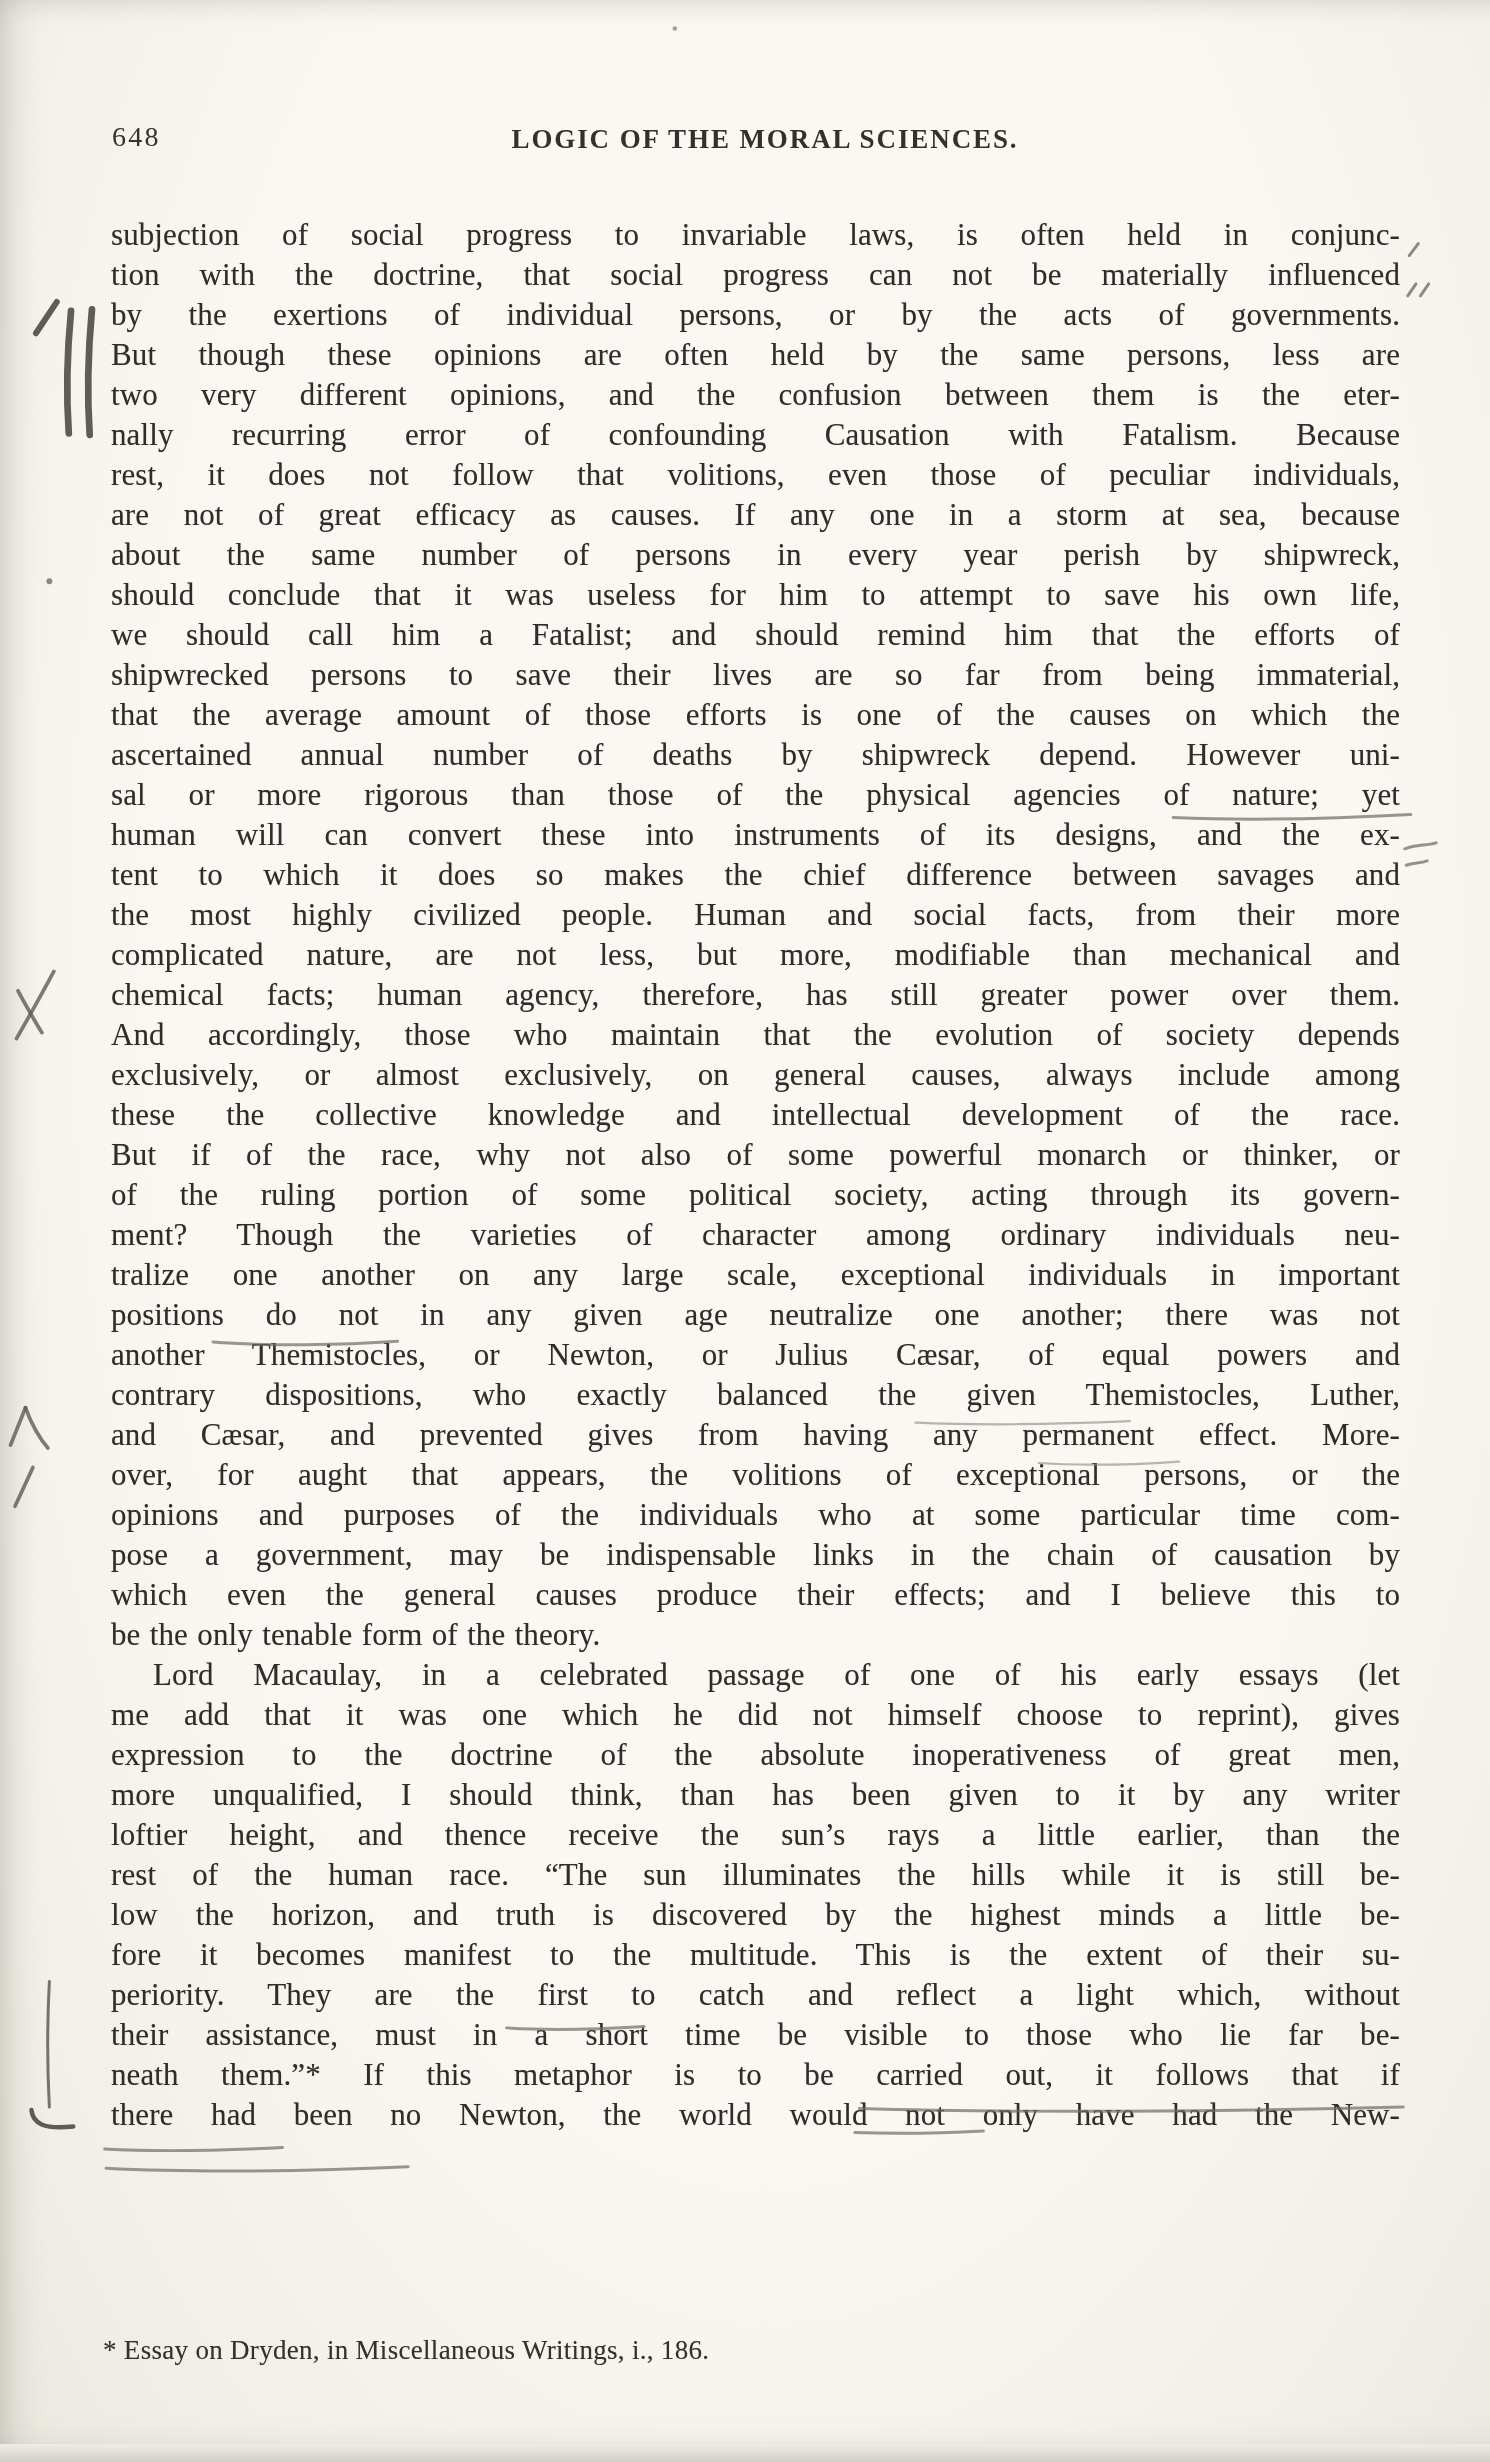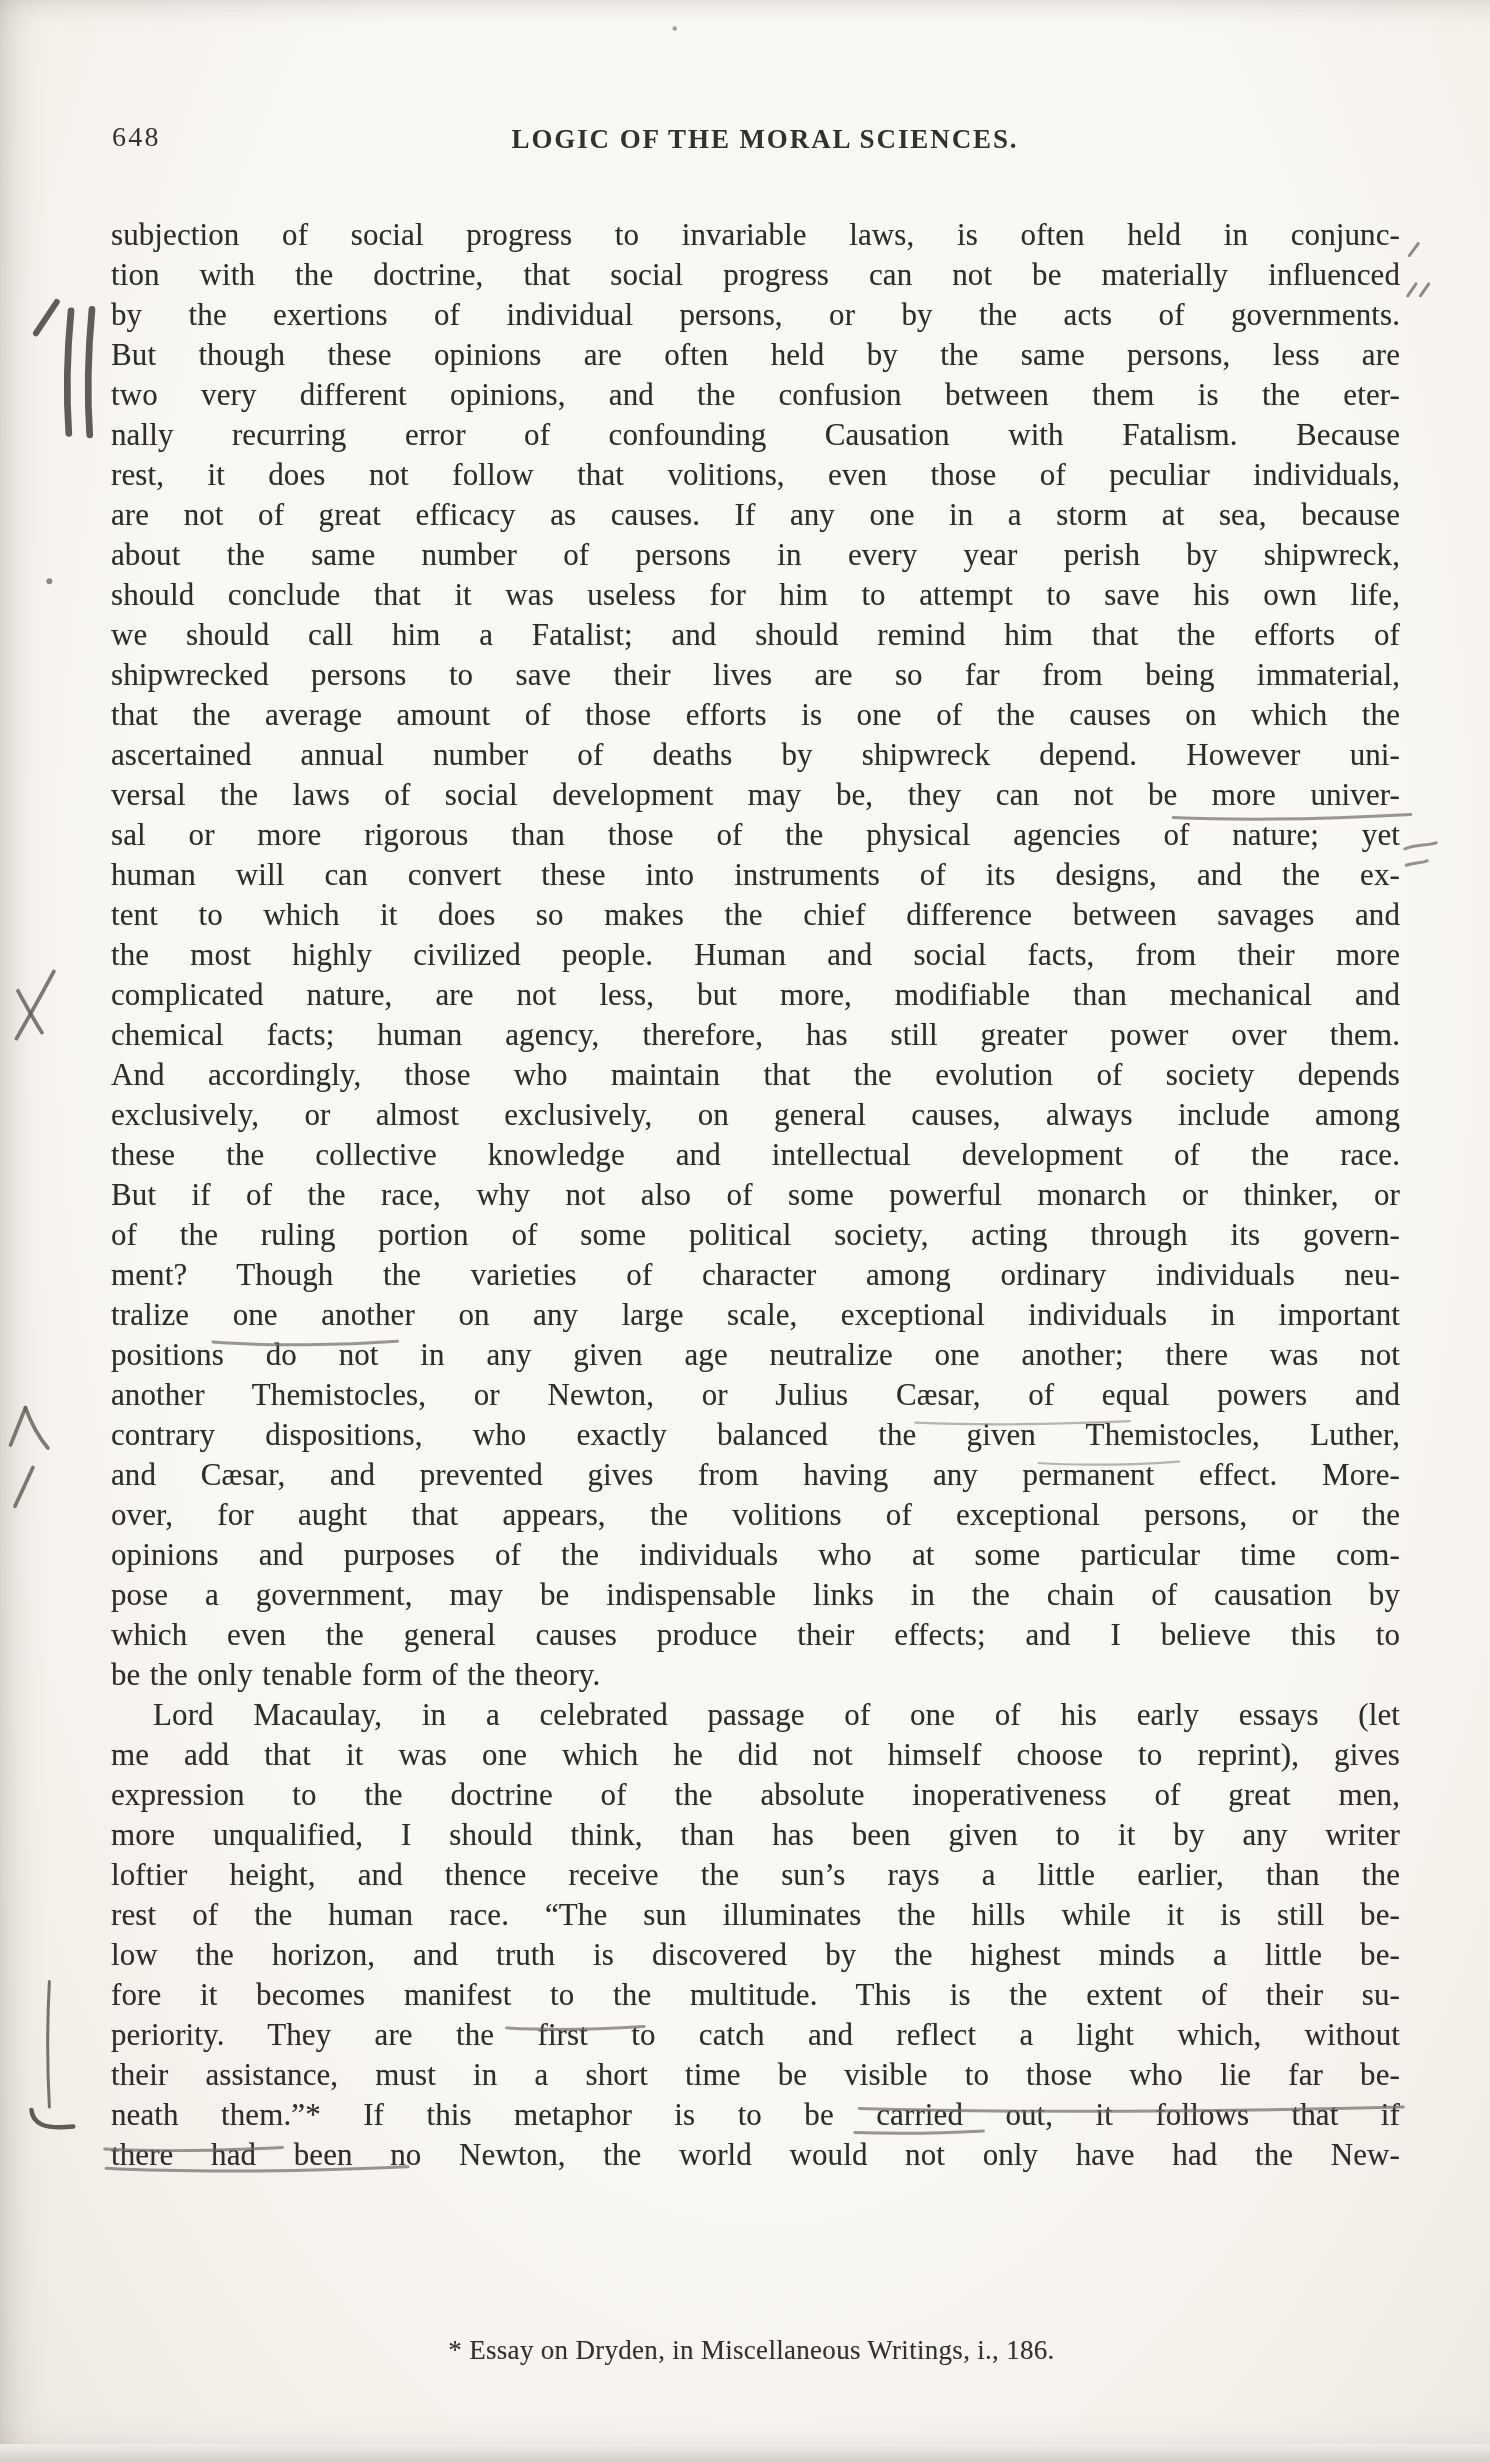--- a/index.html
+++ b/index.html
@@ -65,21 +65,20 @@
     text-align-last: left;
   }
   .paragraph.indent .line:first-child {
     text-indent: 42px;
   }
   .footnote {
     position: absolute;
     left: 103px;
     top: 2335px;
     width: 1297px;
-    text-align: center;
     font-size: 27px;
     letter-spacing: 0.3px;
     color: #33312b;
     text-shadow: 0 0 0.7px rgba(47,45,40,0.3);
   }
   .marginalia {
     position: absolute;
     left: 0;
     top: 0;
     width: 1490px;
@@ -113,21 +112,20 @@
         <div class="line">two very different opinions, and the confusion between them is the eter-</div>
         <div class="line">nally recurring error of confounding Causation with Fatalism. Because</div>
         <div class="line">rest, it does not follow that volitions, even those of peculiar individuals,</div>
         <div class="line">are not of great efficacy as causes. If any one in a storm at sea, because</div>
         <div class="line">about the same number of persons in every year perish by shipwreck,</div>
         <div class="line">should conclude that it was useless for him to attempt to save his own life,</div>
         <div class="line">we should call him a Fatalist; and should remind him that the efforts of</div>
         <div class="line">shipwrecked persons to save their lives are so far from being immaterial,</div>
         <div class="line">that the average amount of those efforts is one of the causes on which the</div>
         <div class="line">ascertained annual number of deaths by shipwreck depend. However uni-</div>
-        <div class="line">versal the laws of social development may be, they can not be more univer-</div>
         <div class="line">sal or more rigorous than those of the physical agencies of nature; yet</div>
         <div class="line">human will can convert these into instruments of its designs, and the ex-</div>
         <div class="line">tent to which it does so makes the chief difference between savages and</div>
         <div class="line">the most highly civilized people. Human and social facts, from their more</div>
         <div class="line">complicated nature, are not less, but more, modifiable than mechanical and</div>
         <div class="line">chemical facts; human agency, therefore, has still greater power over them.</div>
         <div class="line">And accordingly, those who maintain that the evolution of society depends</div>
         <div class="line">exclusively, or almost exclusively, on general causes, always include among</div>
         <div class="line">these the collective knowledge and intellectual development of the race.</div>
         <div class="line">But if of the race, why not also of some powerful monarch or thinker, or</div>

